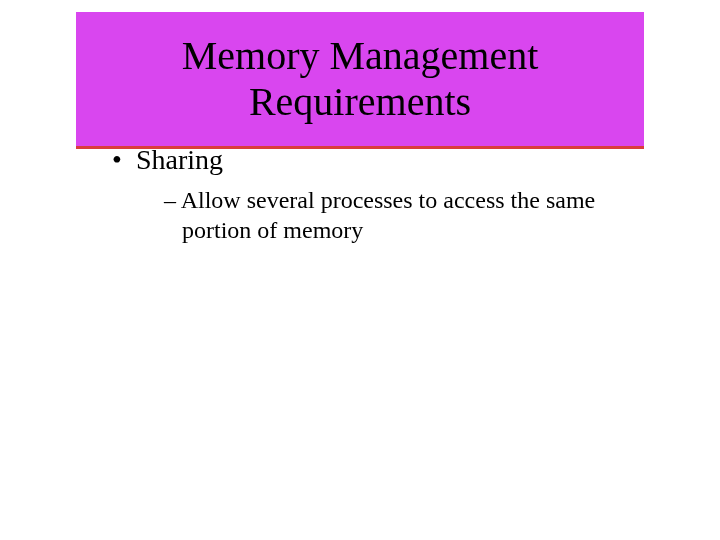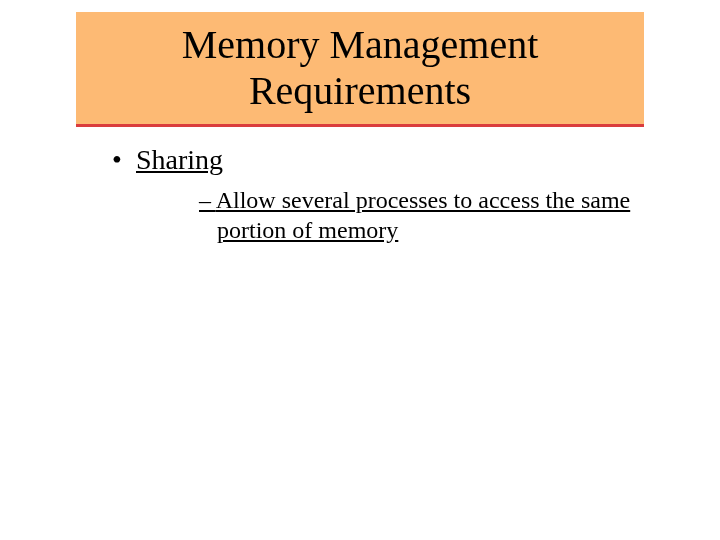--- a/index.html
+++ b/index.html
@@ -8,61 +8,59 @@
       height: 540px;
       background: #ffffff;
       font-family: "Times New Roman", Times, serif;
       color: #000;
     }
     .title-box {
       position: absolute;
       top: 12px;
       left: 76px;
       width: 568px;
-      height: 115px;
-      background: #fdba74;
+      height: 137px;
+      background: #d946ef;
       border-bottom: 3px solid #da3d3d;
       display: flex;
       align-items: center;
       justify-content: center;
       text-align: center;
     }
     .title-box h1 {
       font-weight: 400;
       font-size: 40px;
       line-height: 1.15;
       color: #000;
     }
     .content {
       position: absolute;
       top: 142px;
       left: 116px;
       right: 78px;
-      text-decoration: underline;
     }
     .top-bullet {
       font-size: 28px;
       line-height: 1.3;
       margin-bottom: 8px;
     }
     .top-bullet .bullet-dot {
       display: inline-block;
       width: 24px;
       margin-left: -4px;
     }
     .sub-list {
       margin-left: 48px;
       font-size: 24px;
       line-height: 1.22;
     }
     .sub-item {
       margin-bottom: 4px;
       text-indent: -18px;
       padding-left: 18px;
-      margin-left: 35px;
     }
     .sub-item .dash {
       display: inline;
     }
   </style>
 </head>
 <body>
 
 <div class="title-box">
   <h1>Memory Management Requirements</h1>

